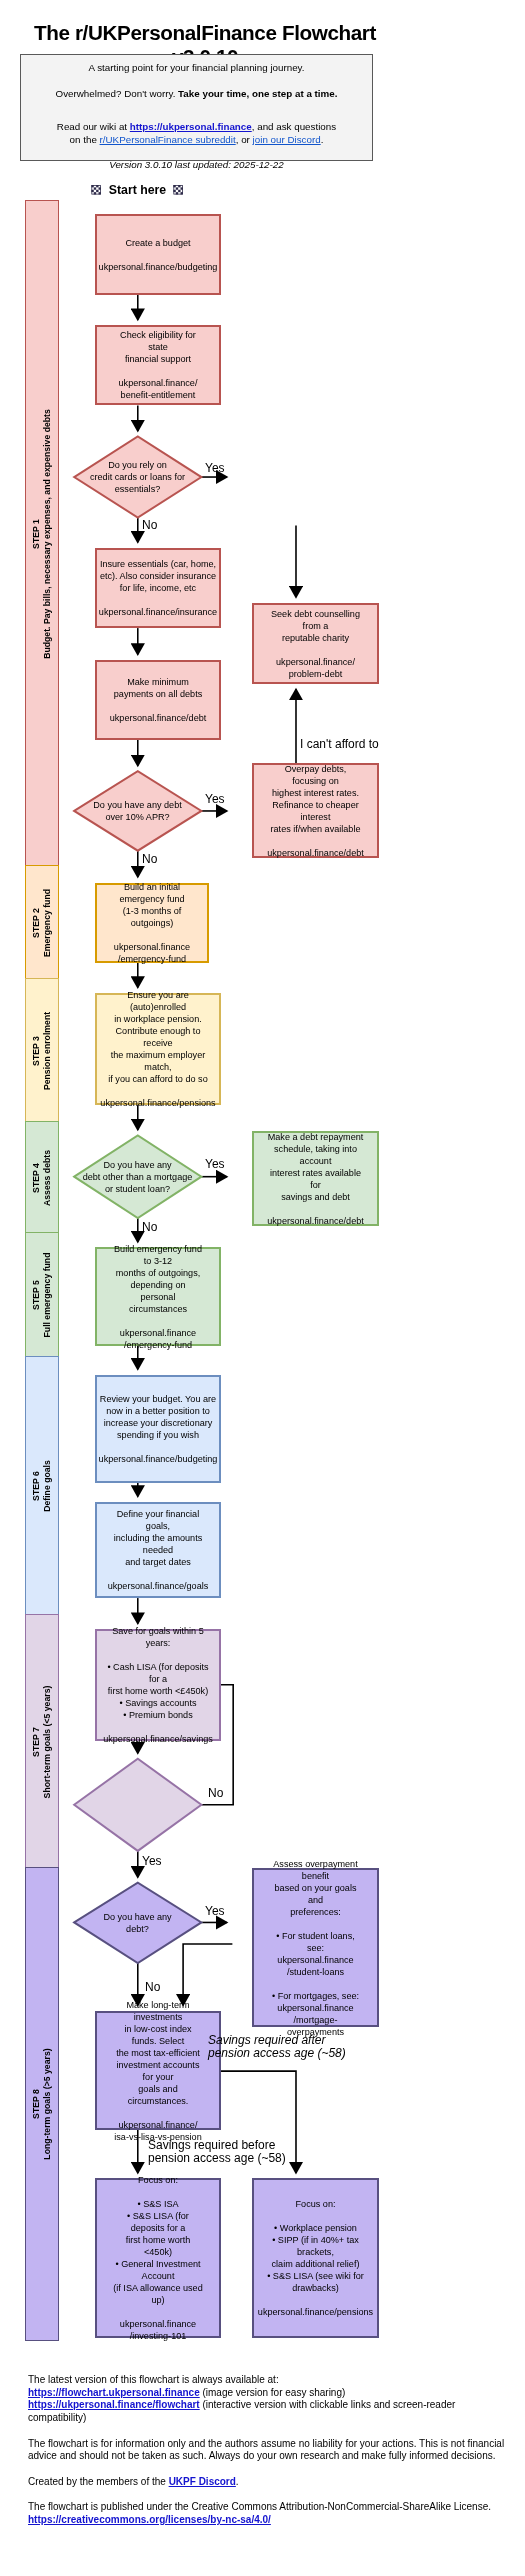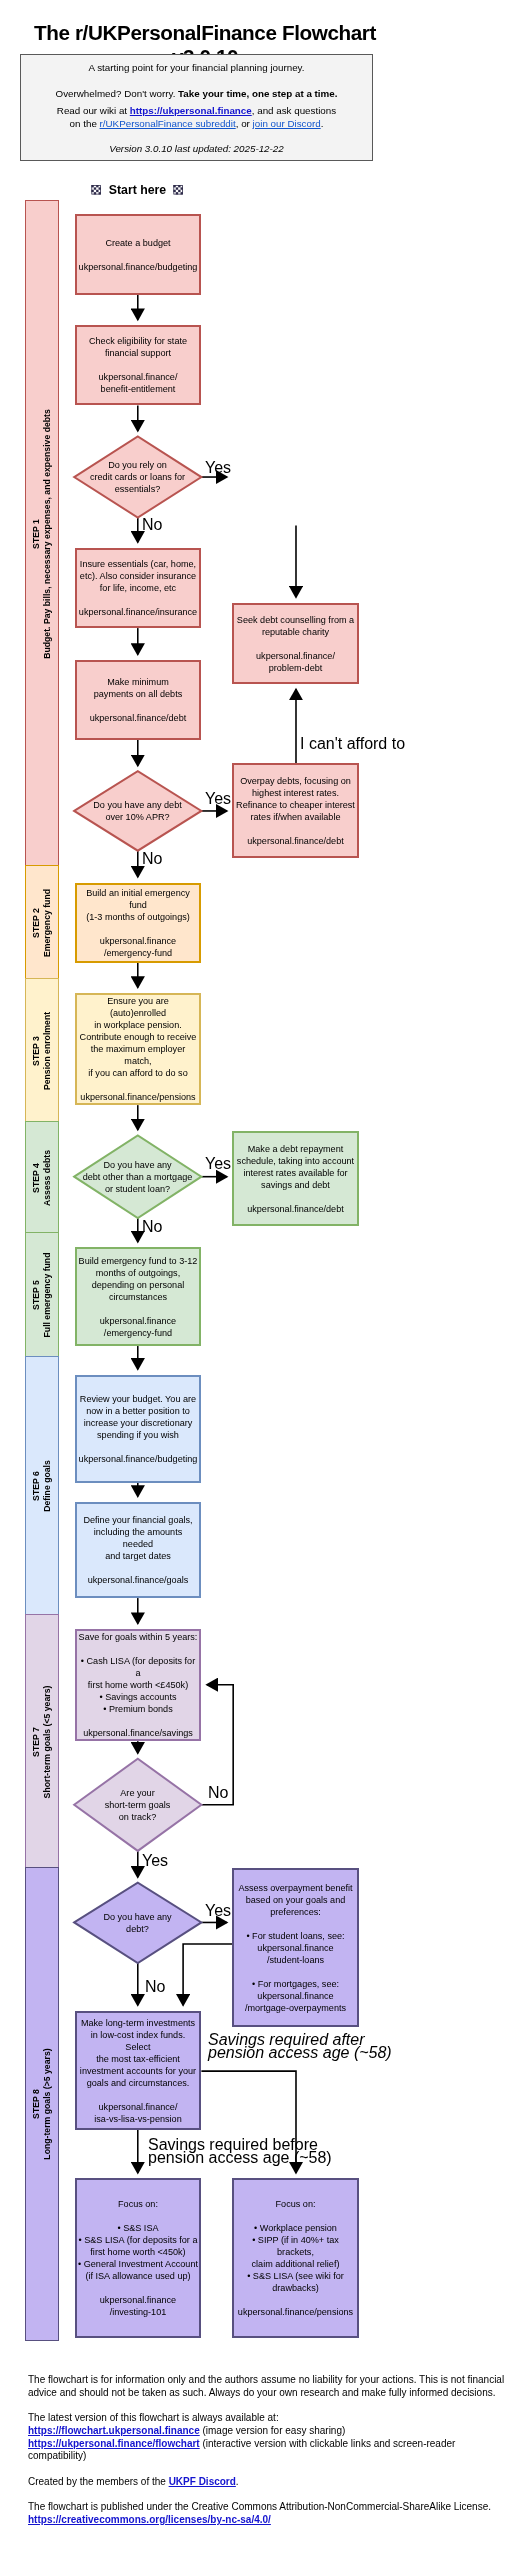--- a/index.html
+++ b/index.html
@@ -5,77 +5,77 @@
   html,body{margin:0;padding:0;background:#ffffff;}
   .canvas{position:relative;width:526px;height:2576px;background:#ffffff;
           font-family:"Liberation Sans",sans-serif;color:#000;overflow:hidden;}
   .abs{position:absolute;}
   
   .title{left:0;top:20.7px;width:410px;text-align:center;font-size:20.7px;font-weight:bold;letter-spacing:-0.4px;}
   .intro-box{left:20px;top:54px;width:351px;height:105px;background:#f3f3f3;border:1.2px solid #595959;
              text-align:center;font-size:9.8px;line-height:12.7px;}
   .intro-box .p1{margin-top:7.2px;}
   .intro-box .p2{margin-top:12.7px;}
-  .intro-box .p3{margin-top:5px;}
+  .intro-box .p3{margin-top:21px;}
   .intro-box .ver{margin-top:12.7px;font-style:italic;}
   .blink{color:#1414cf;text-decoration:underline;font-weight:bold;cursor:pointer;}
   .rlink{color:#1155cc;text-decoration:underline;cursor:pointer;}
   b{font-weight:bold;text-align:center;}
   .start{left:58px;top:183px;width:159px;display:flex;align-items:center;justify-content:center;gap:7.2px;
          font-size:12.3px;font-weight:bold;}
   
   .band{left:25.4px;width:32px;}
   .band .rot{position:absolute;left:50%;top:50%;transform:translate(-50%,-50%) rotate(-90deg);
              text-align:center;font-weight:bold;font-size:8.7px;line-height:11px;white-space:pre-line;}
   .b1{top:200px;height:665px;background:#f8cecc;border:1.2px solid #b85450;}
   .b2{top:865px;height:113px;background:#ffe6cc;border:1.2px solid #d79b00;}
   .b3{top:978px;height:143px;background:#fff2cc;border:1.2px solid #d6b656;}
   .b4{top:1121px;height:111px;background:#d5e8d4;border:1.2px solid #82b366;}
   .b5{top:1232px;height:124px;background:#d5e8d4;border:1.2px solid #82b366;}
   .b6{top:1356px;height:258px;background:#dae8fc;border:1.2px solid #6c8ebf;}
   .b7{top:1614px;height:253px;background:#e1d5e7;border:1.2px solid #9673a6;}
   .b8{top:1867px;height:472px;background:#c2b4f2;border:1.2px solid #585080;}
   
   .node{display:flex;align-items:center;justify-content:center;text-align:center;
-        font-size:9.1px;line-height:12px;white-space:pre-line;z-index:2;padding:1px;box-sizing:border-box;}
+        font-size:9.1px;line-height:12px;white-space:pre-line;z-index:2;padding:16px;box-sizing:border-box;margin-left:20px;}
   .red{background:#f8cecc;border:2px solid #b85450;}
   .orange{background:#ffe6cc;border:2px solid #d79b00;}
   .yellow{background:#fff2cc;border:2px solid #d6b656;}
   .green{background:#d5e8d4;border:2px solid #82b366;}
   .blue{background:#dae8fc;border:2px solid #6c8ebf;}
   .lpurple{background:#e1d5e7;border:2px solid #9673a6;}
   .peri{background:#c2b4f2;border:2px solid #585080;}
   .dtext{display:flex;align-items:center;justify-content:center;text-align:center;
          font-size:9.1px;line-height:12px;white-space:pre-line;z-index:2;}
   #n1{left:75px;top:214px;width:126px;height:81px;}
   #n2{left:75px;top:325px;width:126px;height:80px;}
   #n3{left:75px;top:548px;width:126px;height:80px;}
   #n4{left:75px;top:660px;width:126px;height:80px;}
-  #n5{left:75px;top:883px;width:126px;height:80px;}
+  #n5{left:75px;top:883px;width:114px;height:80px;}
   #n6{left:75px;top:993px;width:126px;height:112px;}
   #n7{left:75px;top:1247px;width:126px;height:99px;}
   #n8{left:75px;top:1375px;width:126px;height:108px;}
   #n9{left:75px;top:1502px;width:126px;height:96px;}
   #n10{left:75px;top:1629px;width:126px;height:112px;}
   #n11{left:75px;top:2011px;width:126px;height:119px;}
   #n12{left:75px;top:2178px;width:126px;height:160px;}
   #r1{left:232px;top:429px;width:127px;height:97px;}
   #r2{left:232px;top:603px;width:127px;height:81px;}
   #r3{left:232px;top:763px;width:127px;height:95px;}
   #r4{left:232px;top:1131px;width:127px;height:95px;}
   #r5{left:232px;top:1868px;width:127px;height:159px;}
   #r6{left:232px;top:2178px;width:127px;height:160px;}
   #td1{left:82px;top:445px;width:111px;height:64px;}
   #td2{left:82px;top:779px;width:111px;height:64px;}
   #td3{left:82px;top:1143px;width:111px;height:67px;}
   #td4{left:82px;top:1771px;width:111px;height:67px;}
   #td5{left:82px;top:1891px;width:111px;height:64px;}
   
   .edges{left:0;top:0;z-index:1;}
-  .elabel{position:absolute;font-size:16px;line-height:12.7px;white-space:pre-line;z-index:3;}
+  .elabel{position:absolute;font-size:12px;line-height:12.7px;white-space:pre-line;z-index:3;}
   #l-d1yes{left:205px;top:462px;}   #l-d1no{left:142px;top:519px;}
   #l-d2yes{left:205px;top:793px;}   #l-d2no{left:142px;top:853px;}
   #l-d3yes{left:205px;top:1158px;}  #l-d3no{left:142px;top:1221px;}
   #l-d4no{left:208px;top:1787px;}   #l-d4yes{left:142px;top:1855px;}
   #l-d5yes{left:205px;top:1905px;}  #l-d5no{left:145px;top:1981px;}
   #l-cant{left:300px;top:738px;}
   #l-after{left:208px;top:2034px;font-style:italic;}
   #l-before{left:148px;top:2139px;}
   
   .footer{left:28px;top:2374px;width:477px;font-size:10px;line-height:12.7px;}
@@ -313,49 +313,46 @@
 ukpersonal.finance/pensions</div>
 
   <div id="td1" class="abs dtext">Do you rely on
 credit cards or loans for
 essentials?</div>
   <div id="td2" class="abs dtext">Do you have any debt
 over 10% APR?</div>
   <div id="td3" class="abs dtext">Do you have any
 debt other than a mortgage
 or student loan?</div>
-  <div id="td4" class="abs dtext">Are your
-short-term goals
-on track?</div>
   <div id="td5" class="abs dtext">Do you have any
 debt?</div>
 
   <span id="l-d1yes" class="elabel">Yes</span>
   <span id="l-d1no" class="elabel">No</span>
   <span id="l-d2yes" class="elabel">Yes</span>
   <span id="l-d2no" class="elabel">No</span>
   <span id="l-d3yes" class="elabel">Yes</span>
   <span id="l-d3no" class="elabel">No</span>
   <span id="l-d4no" class="elabel">No</span>
   <span id="l-d4yes" class="elabel">Yes</span>
   <span id="l-d5yes" class="elabel">Yes</span>
   <span id="l-d5no" class="elabel">No</span>
   <span id="l-cant" class="elabel">I can't afford to</span>
   <span id="l-after" class="elabel">Savings required after
 pension access age (~58)</span>
   <span id="l-before" class="elabel">Savings required before
 pension access age (~58)</span>
 
   <div class="abs footer">
-    <p>The flowchart is for information only and the authors assume no liability for your actions. This is not financial advice and should not be taken as such. Always do your own research and make fully informed decisions.</p>
     <p>
       <span>The latest version of this flowchart is always available at:</span><br>
       <span class="blink">https://flowchart.ukpersonal.finance</span><span> (image version for easy sharing)</span><br>
       <span class="blink">https://ukpersonal.finance/flowchart</span><span> (interactive version with clickable links and screen-reader compatibility)</span>
     </p>
+    <p>The flowchart is for information only and the authors assume no liability for your actions. This is not financial advice and should not be taken as such. Always do your own research and make fully informed decisions.</p>
     <p><span>Created by the members of the </span><span class="blink">UKPF Discord</span><span>.</span></p>
     <p>
       <span>The flowchart is published under the Creative Commons Attribution-NonCommercial-ShareAlike License.</span><br>
       <span class="blink">https://creativecommons.org/licenses/by-nc-sa/4.0/</span><br>
     </p>
   </div>
 
 </div>
 
 

